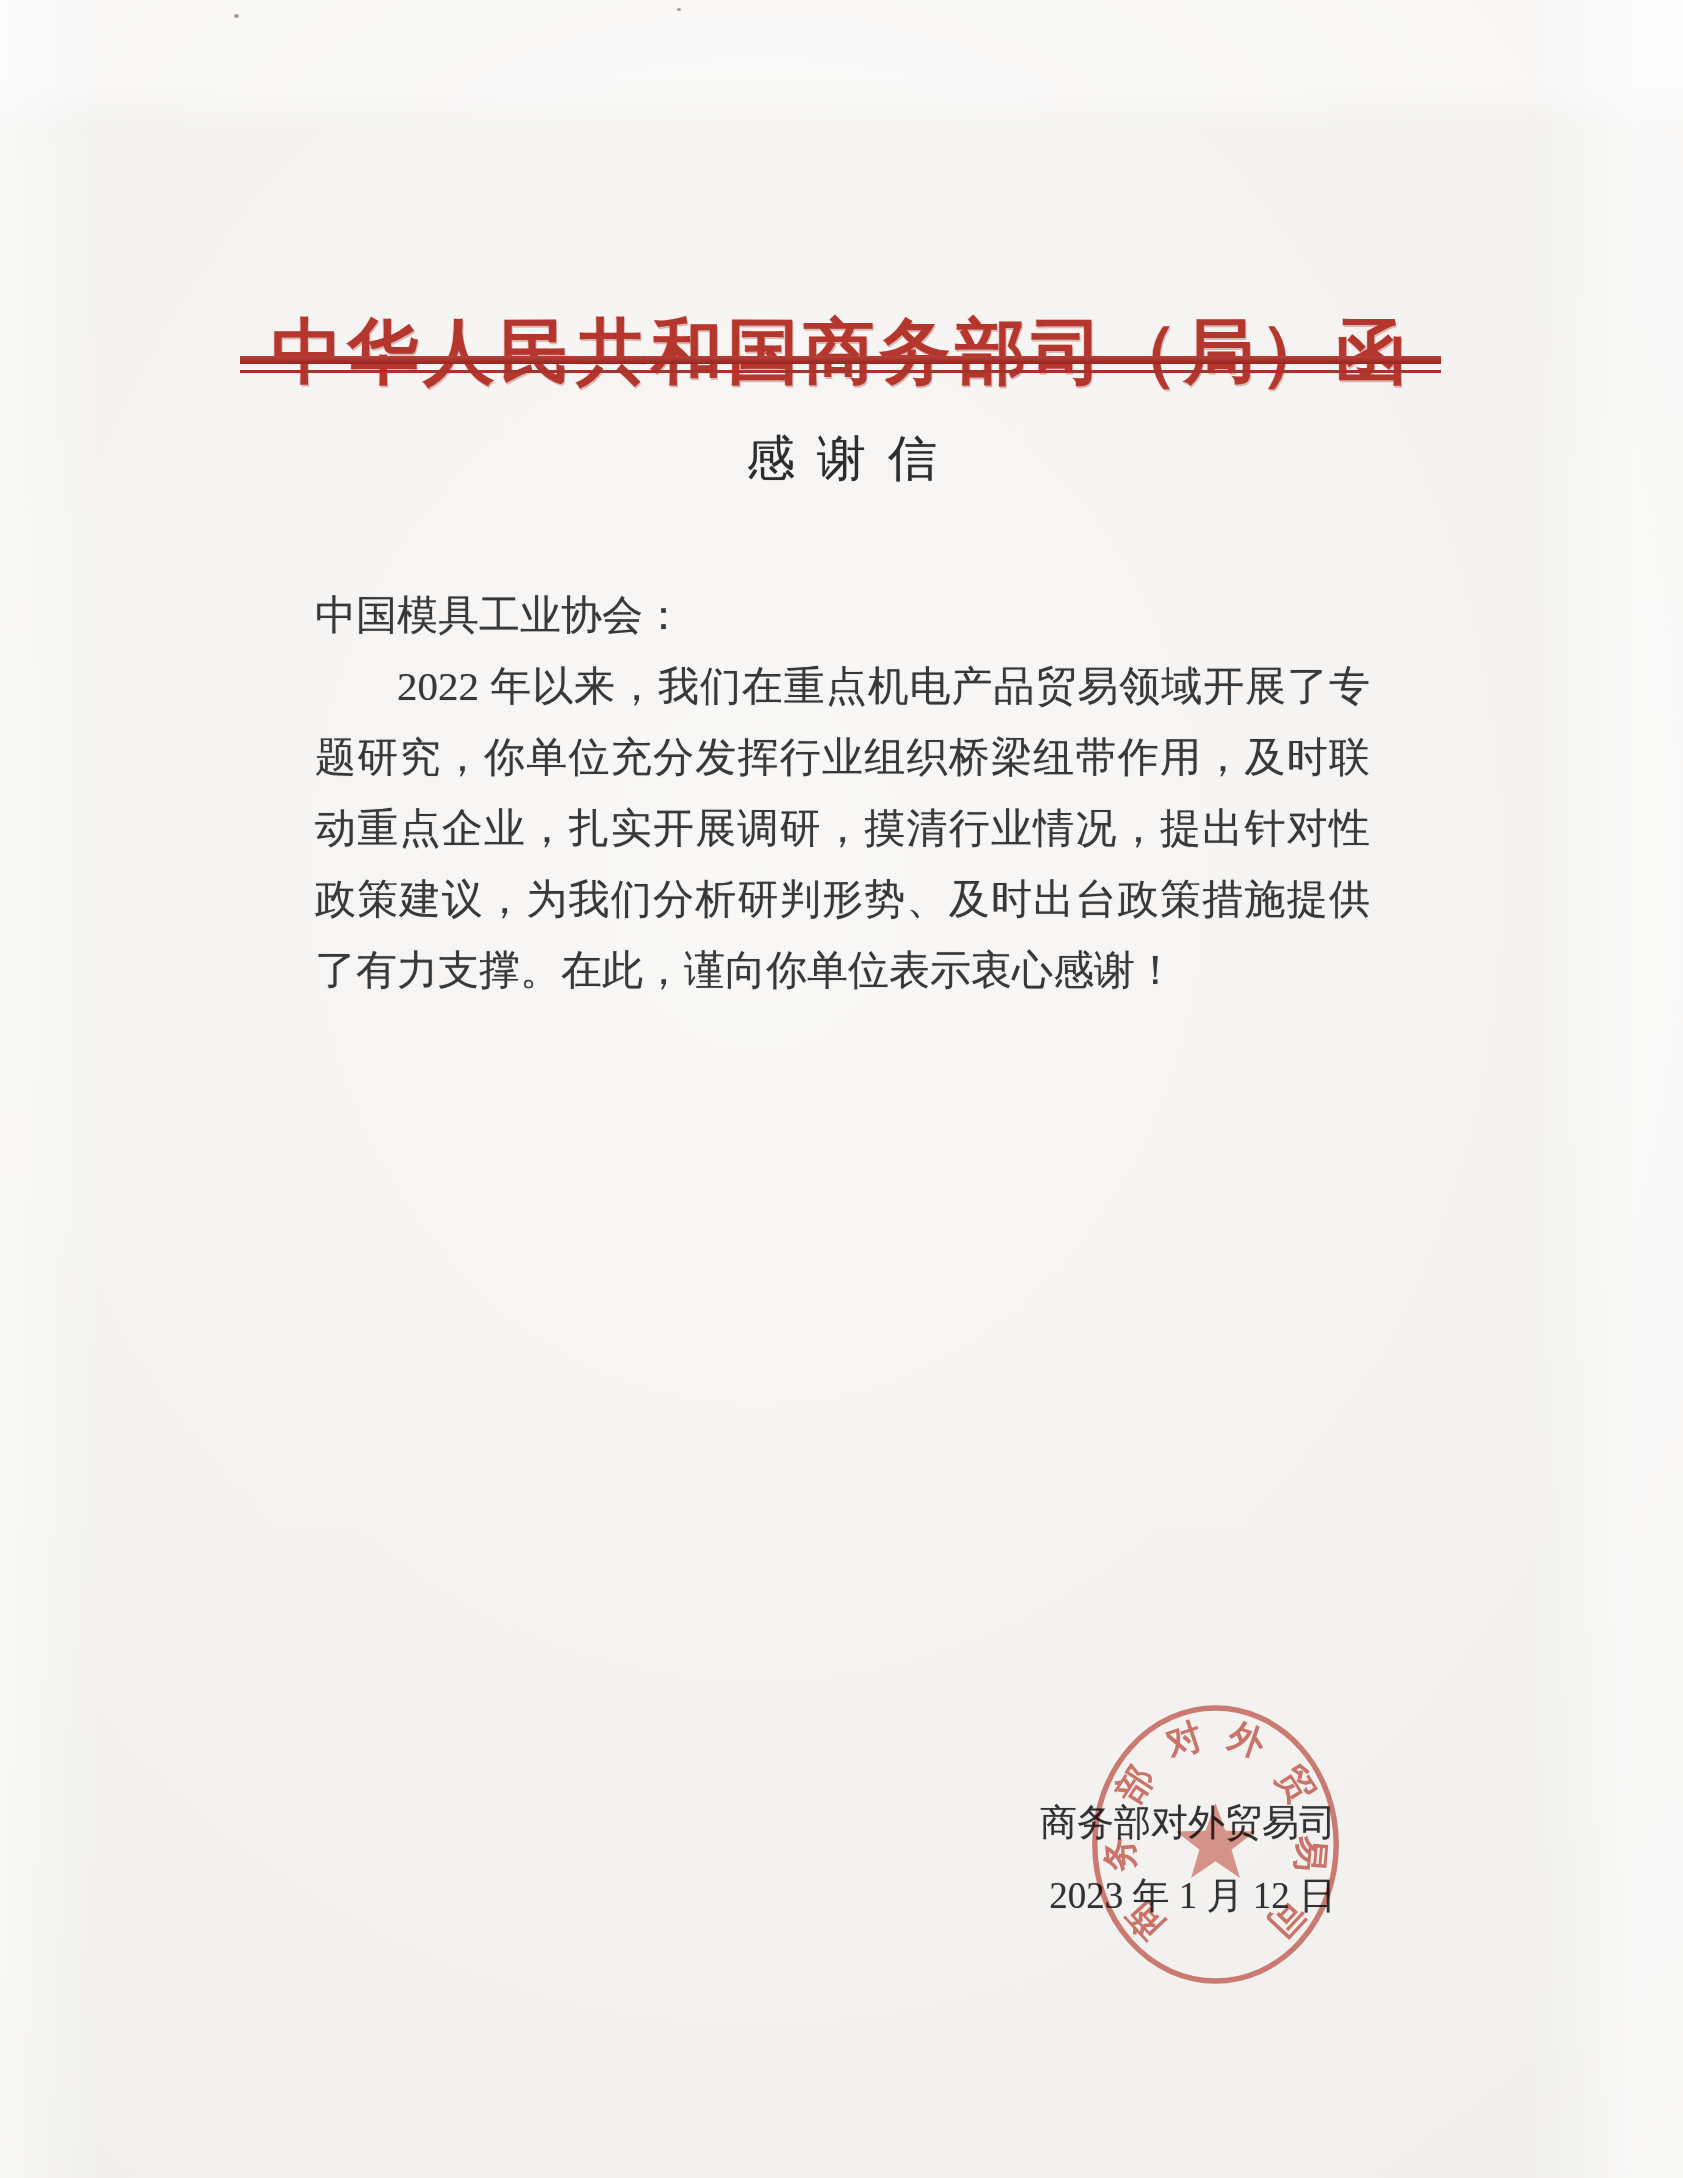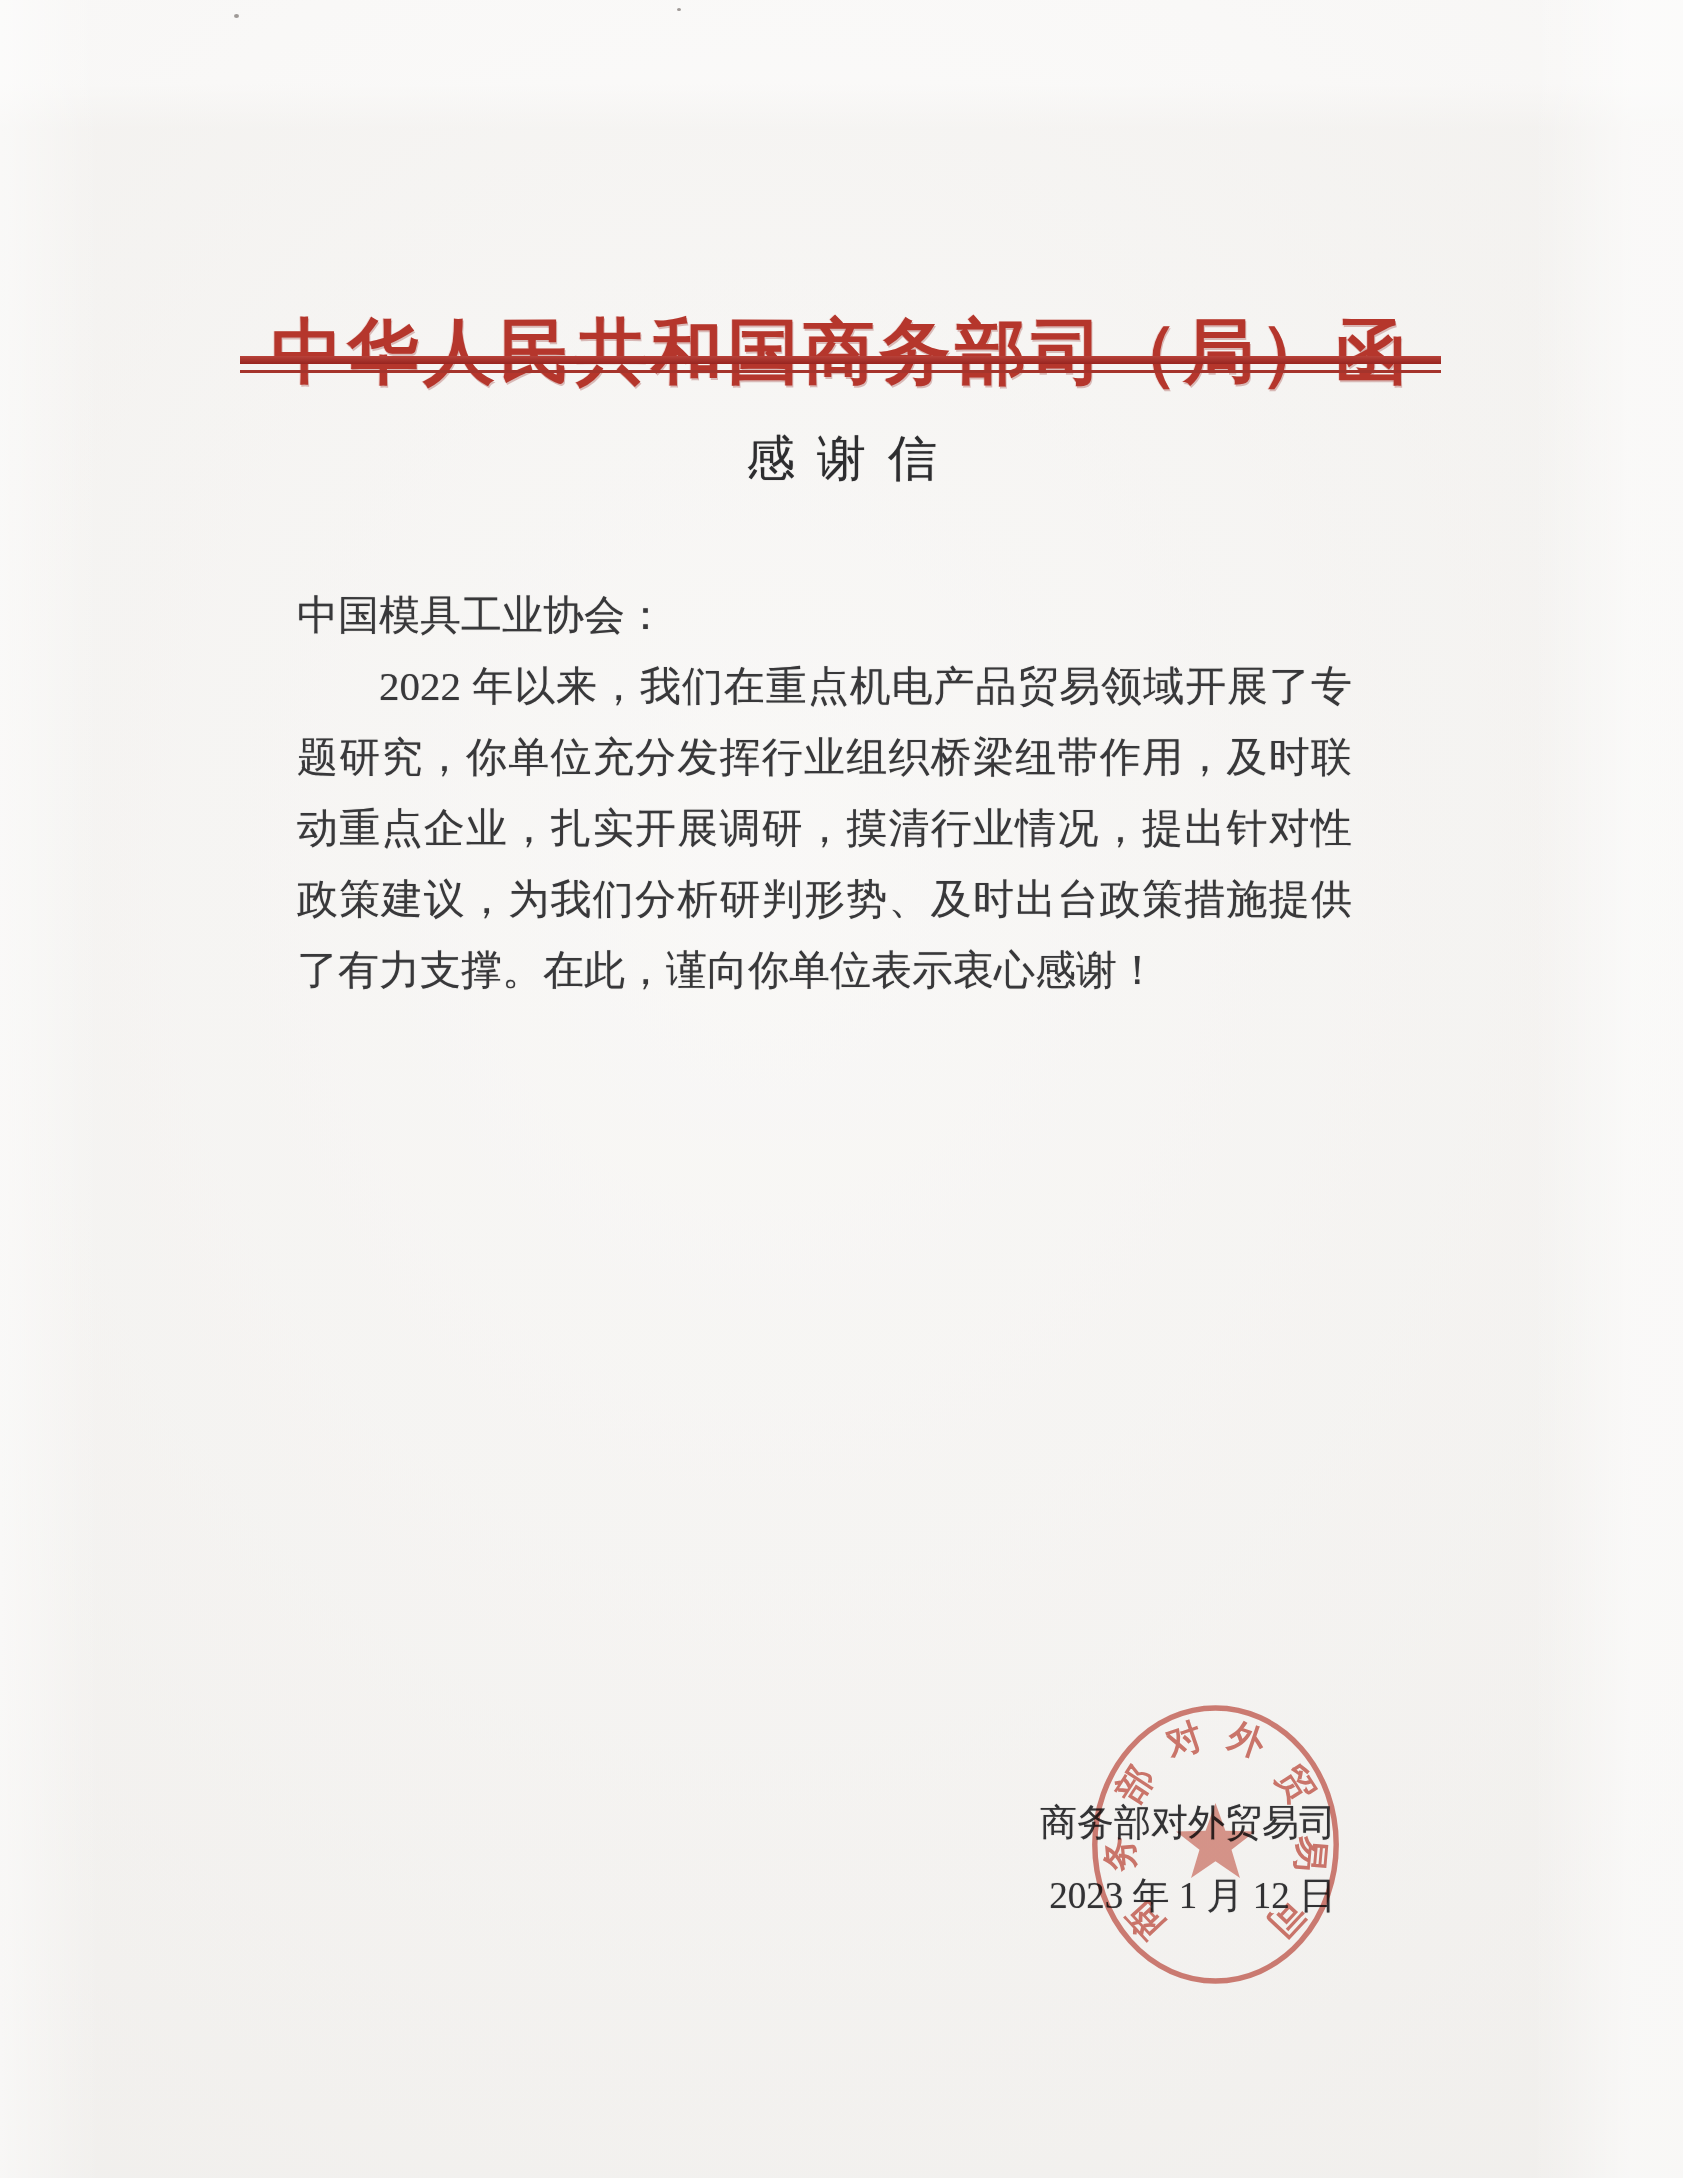--- a/index.html
+++ b/index.html
@@ -46,21 +46,21 @@
   .doc-title {
     position: absolute; top: 426px; left: 0; width: 100%;
     text-align: center;
     font-size: 49px; font-weight: normal;
     color: #2d2d2f;
     letter-spacing: 22px;
     text-indent: 22px;
     text-shadow: 0 0 1px rgba(0,0,0,0.4);
   }
   .letter-body {
-    position: absolute; left: 297px; top: 580px;
+    position: absolute; left: 315px; top: 580px;
     width: 1055px;
     font-size: 41px;
     line-height: 71px;
     color: #38383a;
     text-align: justify;
     text-shadow: 0 0 1px rgba(20,20,20,0.35);
   }
   .letter-body p { margin: 0; }
   .salutation { text-indent: 0; }
   .para { text-indent: 2em; }

